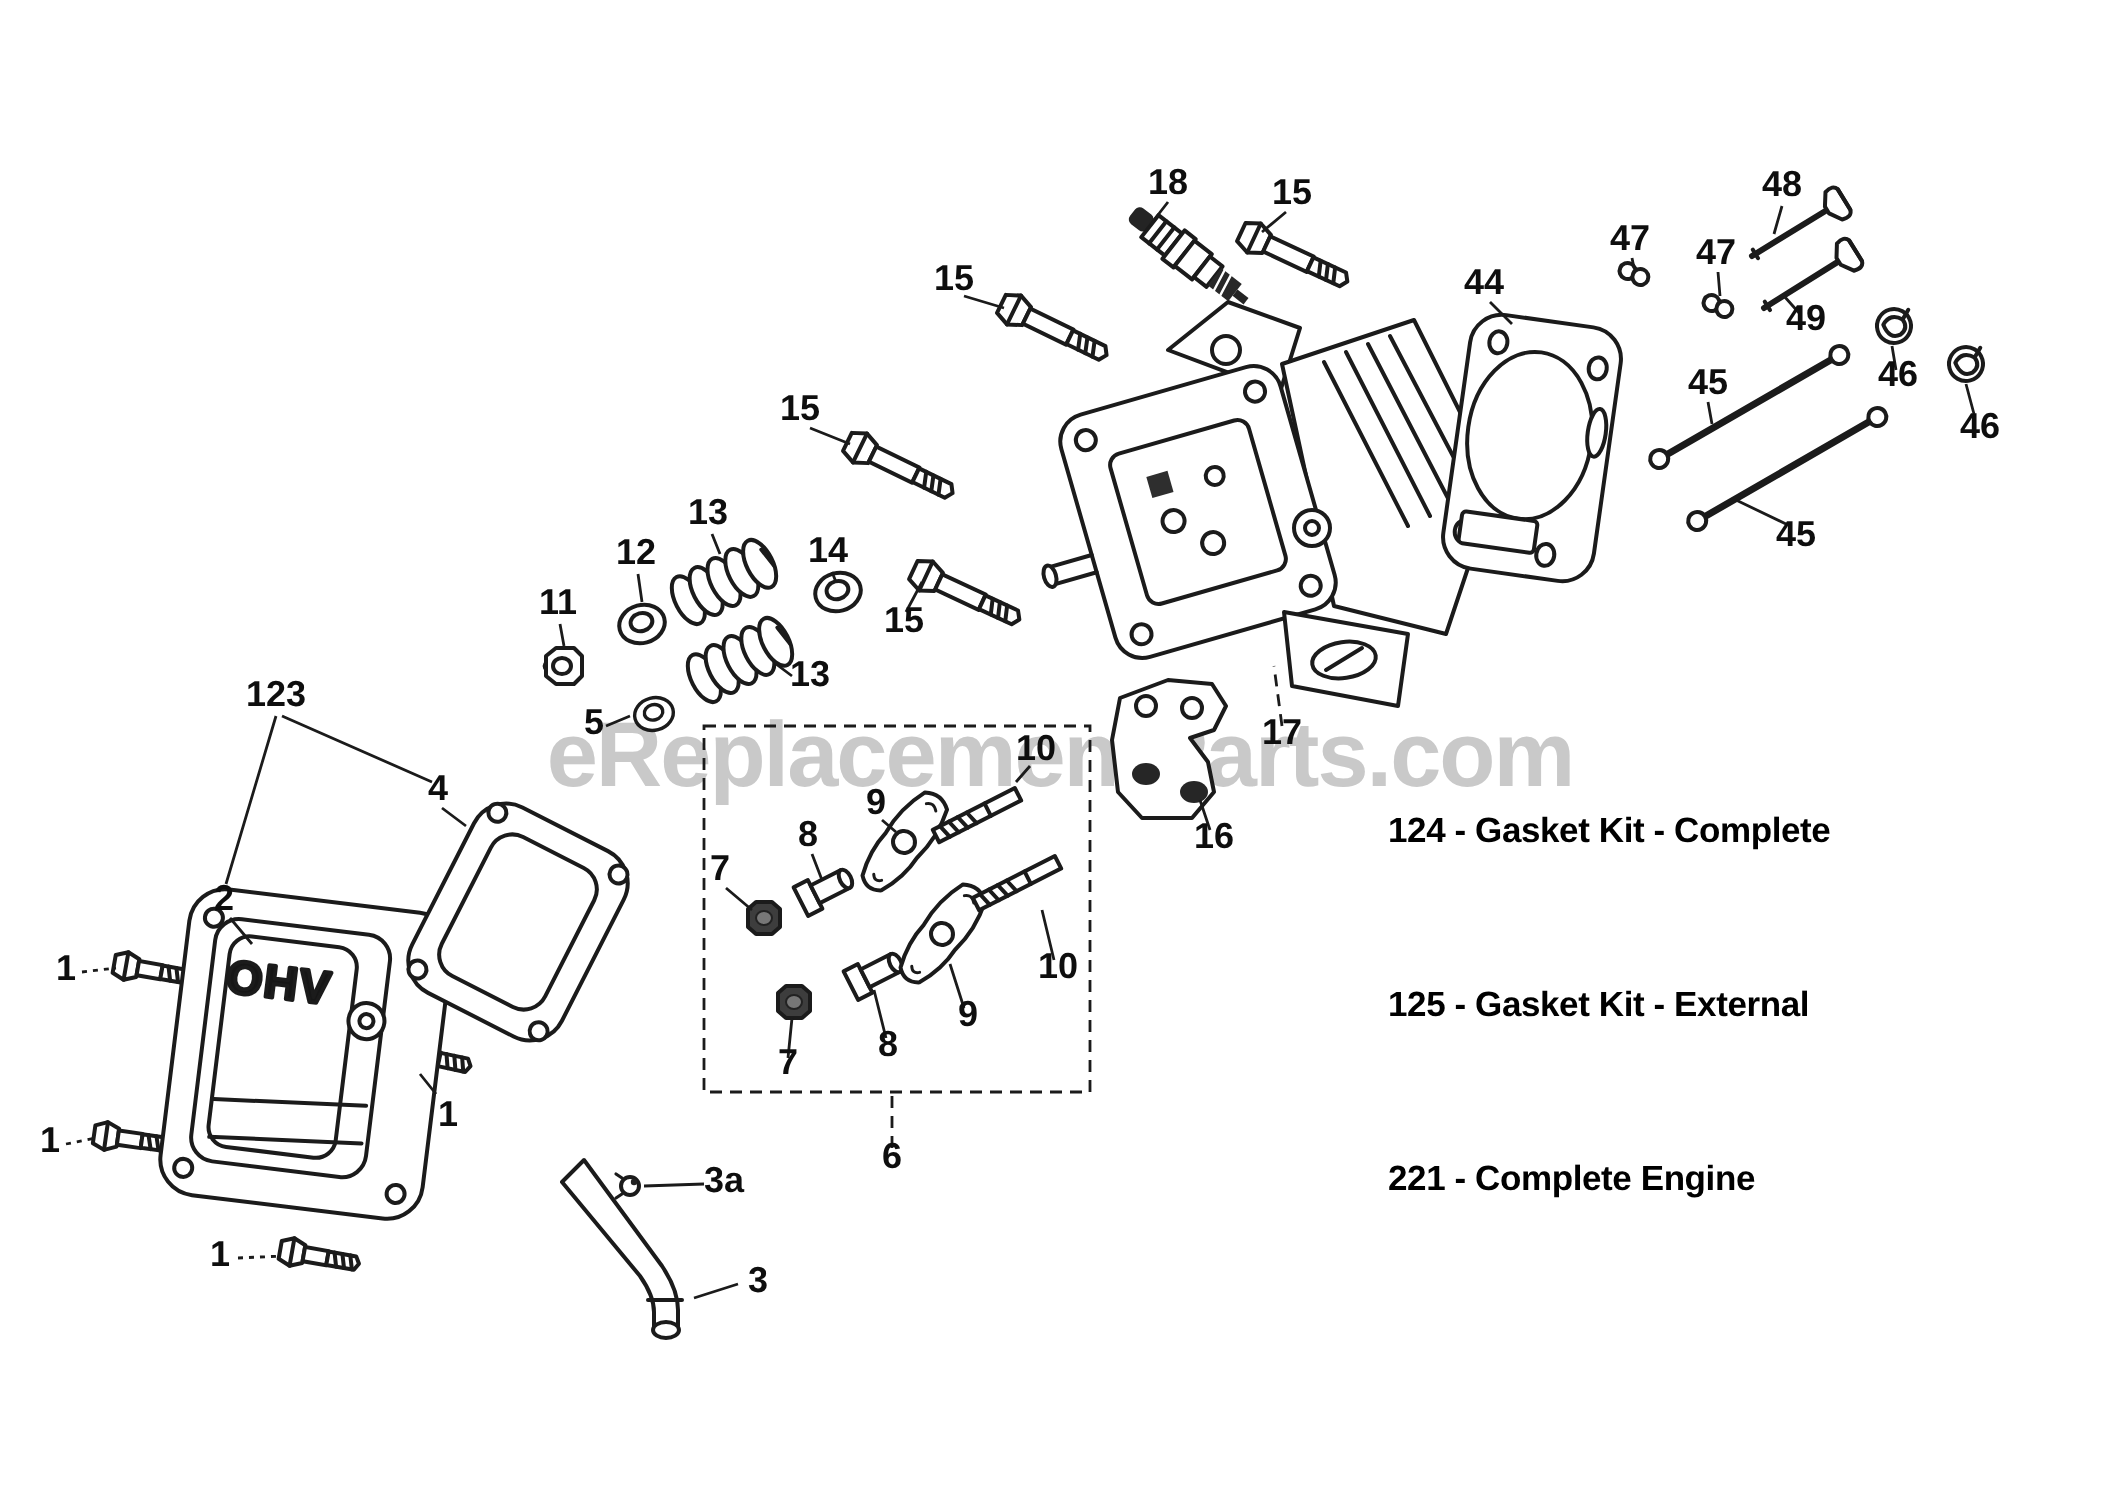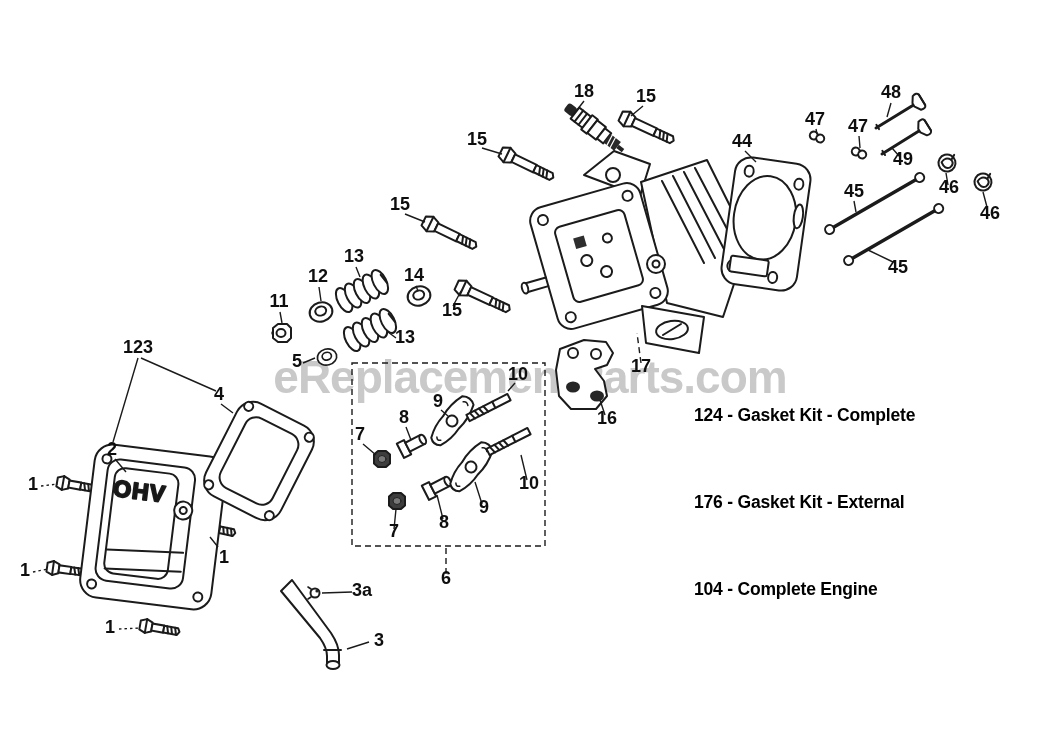--- a/index.html
+++ b/index.html
@@ -20,22 +20,22 @@
              letter-spacing:-1px;text-shadow:0 1px 0 #ffffff;pointer-events:none;}
 </style>
 </head>
 <body>
 
 <div class="stage">
 
   <div class="watermark">eReplacementParts.com</div>
 
   <div class="kit-label" style="top:405px">124 - Gasket Kit - Complete</div>
-  <div class="kit-label" style="top:492px">176 - Gasket Kit - External</div>
-  <div class="kit-label" style="top:579px">104 - Complete Engine</div>
+  <div class="kit-label" style="top:492px">125 - Gasket Kit - External</div>
+  <div class="kit-label" style="top:579px">221 - Complete Engine</div>
 
   <svg width="1057" height="750" viewBox="0 0 1057 750">
 
     <defs>
       <g id="d-bolt-long" class="ln">
         <path class="fw" d="M-7,-5 L0,-8 L7,-5 L7,5 L0,8 L-7,5 Z"></path>
         <line x1="0" y1="-8" x2="0" y2="8"></line>
         <rect class="fw" x="7" y="-4.2" width="24" height="8.4"></rect>
         <path class="fw" d="M31,-3.8 H49 L51.5,0 L49,3.8 H31 Z"></path>
         <line x1="35" y1="-3.8" x2="37.5" y2="3.8"></line>

